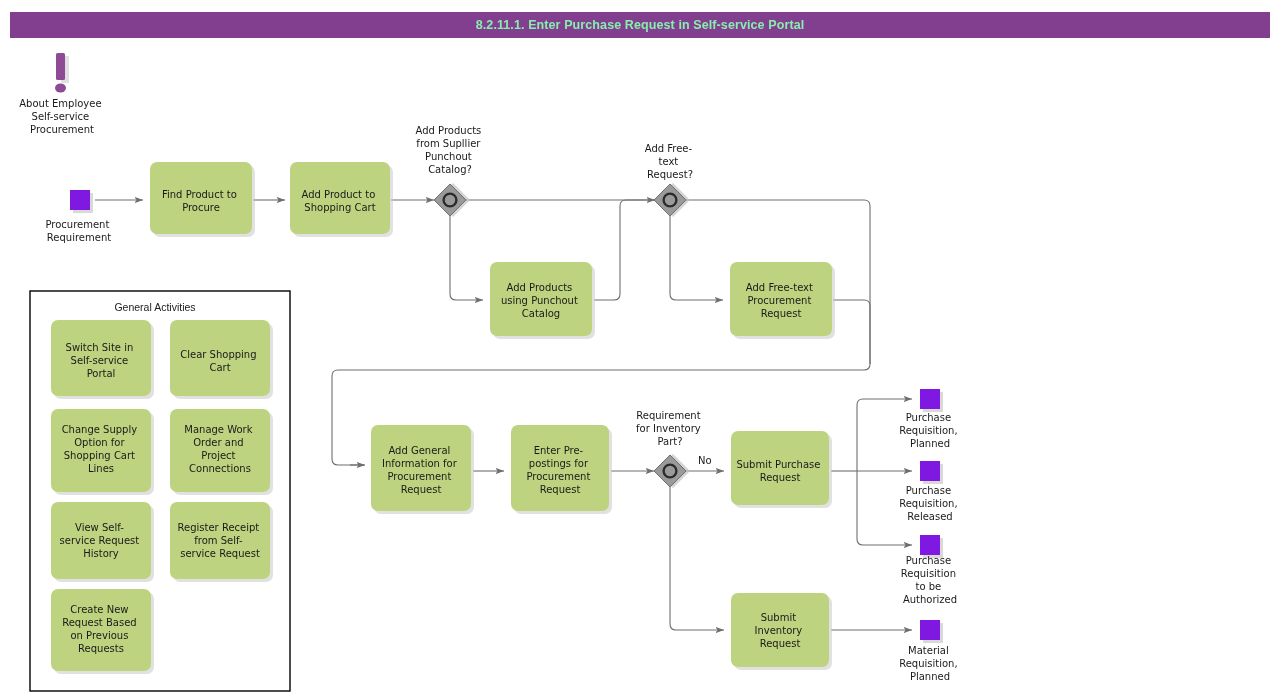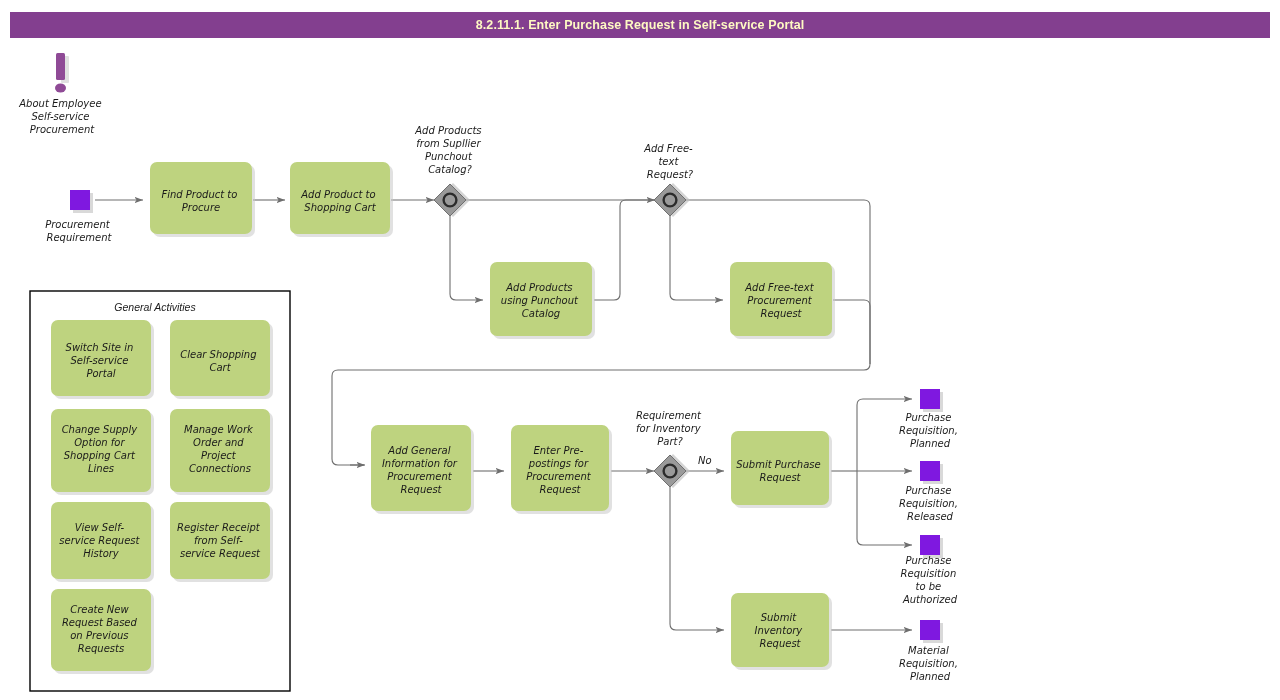--- a/index.html
+++ b/index.html
@@ -14,36 +14,35 @@
     font-family: "DejaVu Sans", sans-serif;
     position: relative;
   }
   #titlebar {
     position: absolute;
     left: 10px;
     top: 12px;
     width: 1260px;
     height: 26px;
     background: #833f8f;
-    color: #fef9c3;
+    color: #86efac;
     font-family: "Liberation Sans", sans-serif;
     font-size: 12.5px;
     font-weight: bold;
     display: flex;
     align-items: center;
     justify-content: center;
     letter-spacing: 0.1px;
   }
   #canvas {
     position: absolute;
     left: 0;
     top: 0;
     width: 1128px;
     height: 700px;
-    font-style: italic;
   }
   svg { display: block; }
   .flow-line {
     fill: none;
     stroke: #6e6e6e;
     stroke-width: 1.1;
   }
   .task-rect {
     fill: #bed37f;
     stroke: none;

